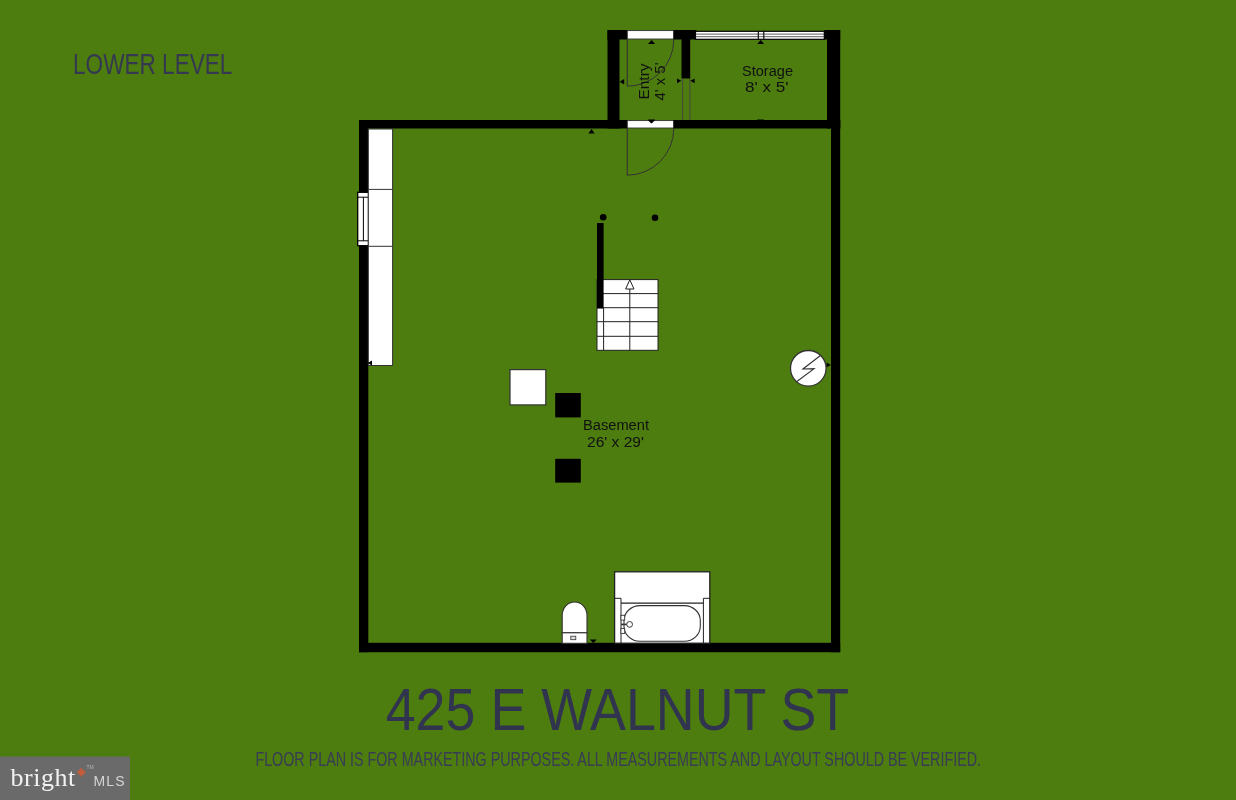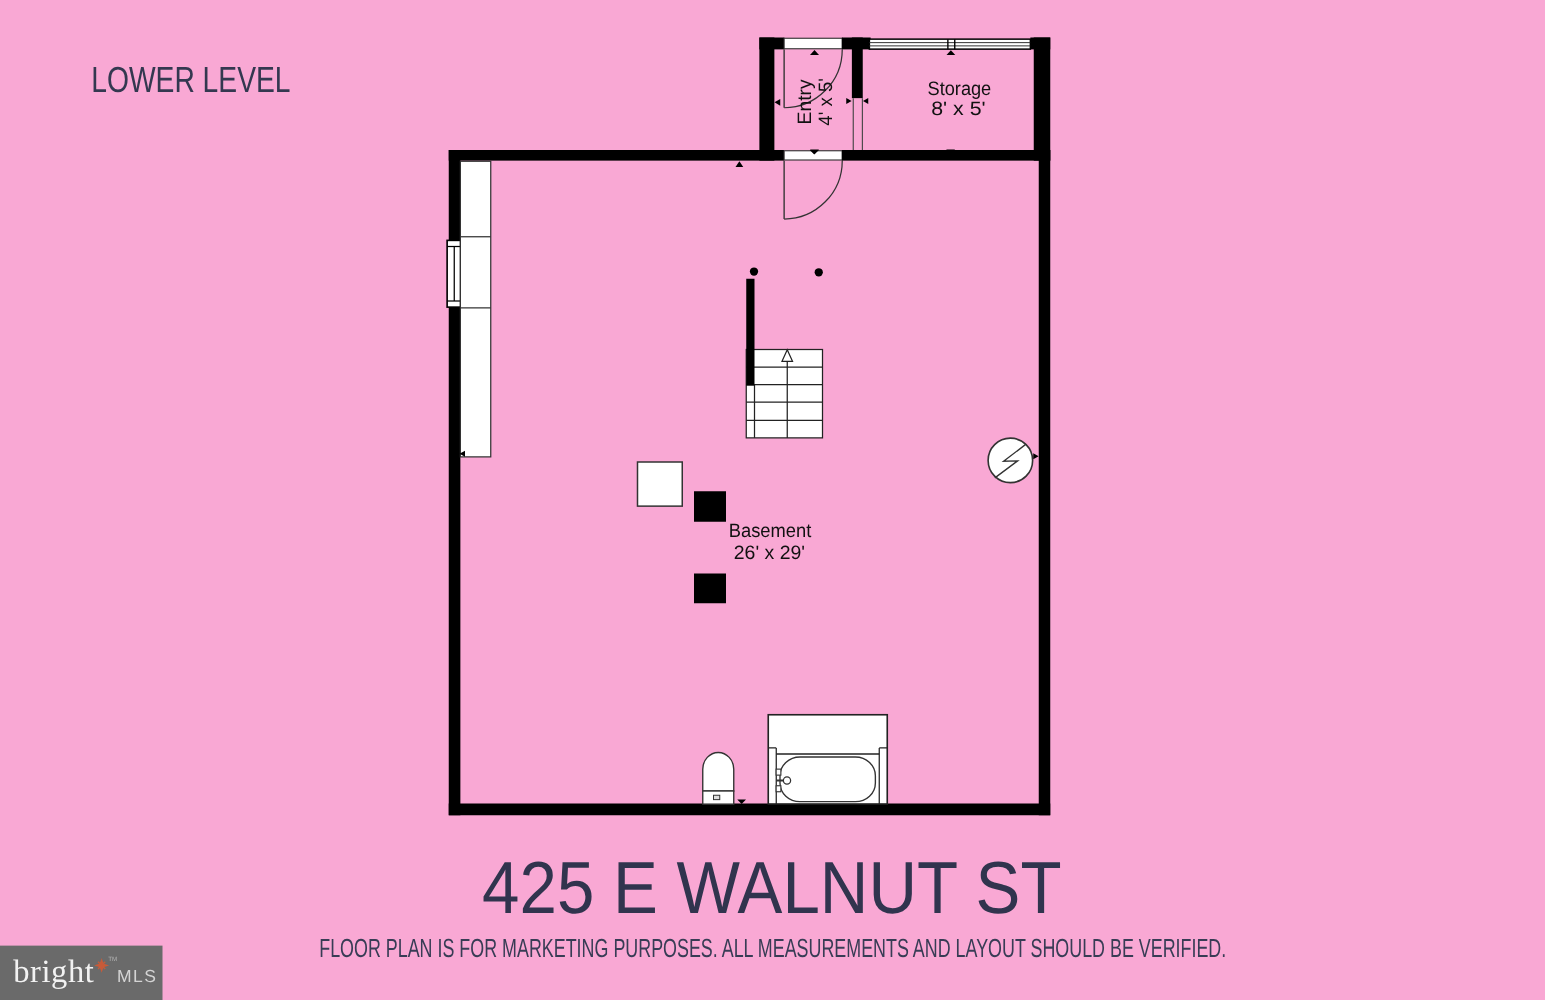--- a/index.html
+++ b/index.html
@@ -1,16 +1,16 @@
 <!DOCTYPE html>
 <html><head>
 <meta charset="utf-8">
 <style>
   html,body{margin:0;padding:0;background:#ffffff;}
-  #page{position:relative;width:1236px;height:800px;background:#f9a8d4;overflow:hidden;
+  #page{position:relative;width:1236px;height:800px;background:#4d7c0f;overflow:hidden;
         font-family:"Liberation Sans",sans-serif;}
   svg text{font-family:"Liberation Sans",sans-serif;-webkit-font-smoothing:antialiased;}
 </style>
 </head>
 <body>
 <div id="page">
 <svg width="1236" height="800" viewBox="0 0 1236 800" xmlns="http://www.w3.org/2000/svg">
 
   <text x="73" y="73.5" font-size="29" textLength="159.4" lengthAdjust="spacingAndGlyphs" fill="#343850">LOWER LEVEL</text>
 

